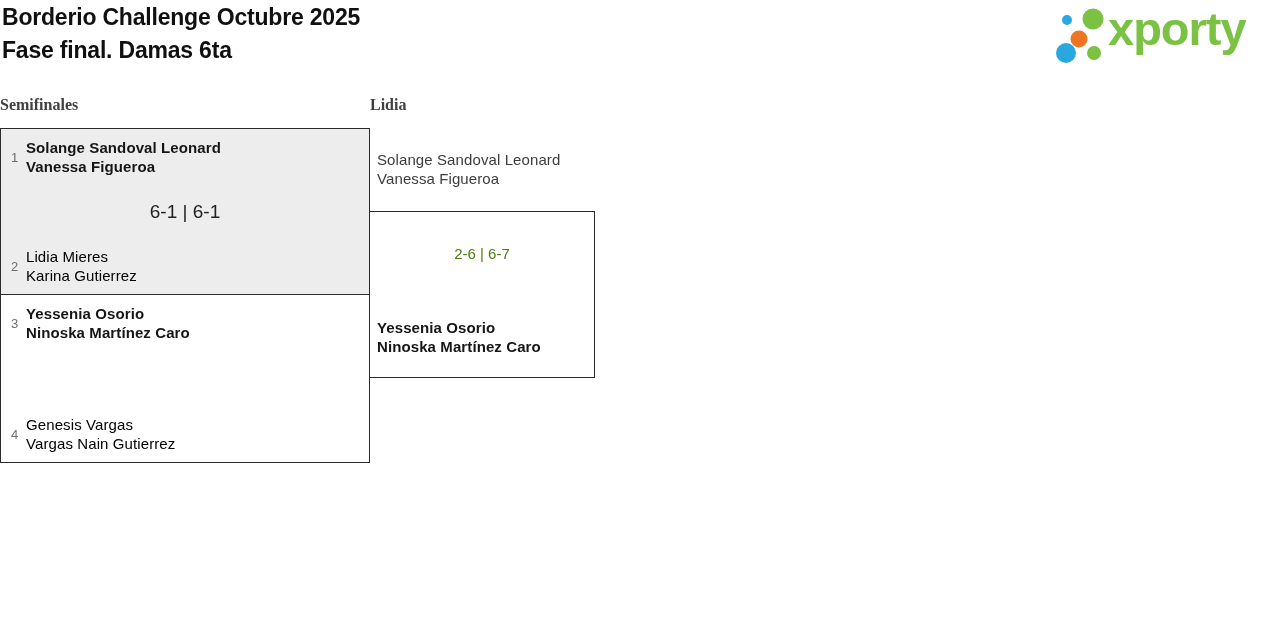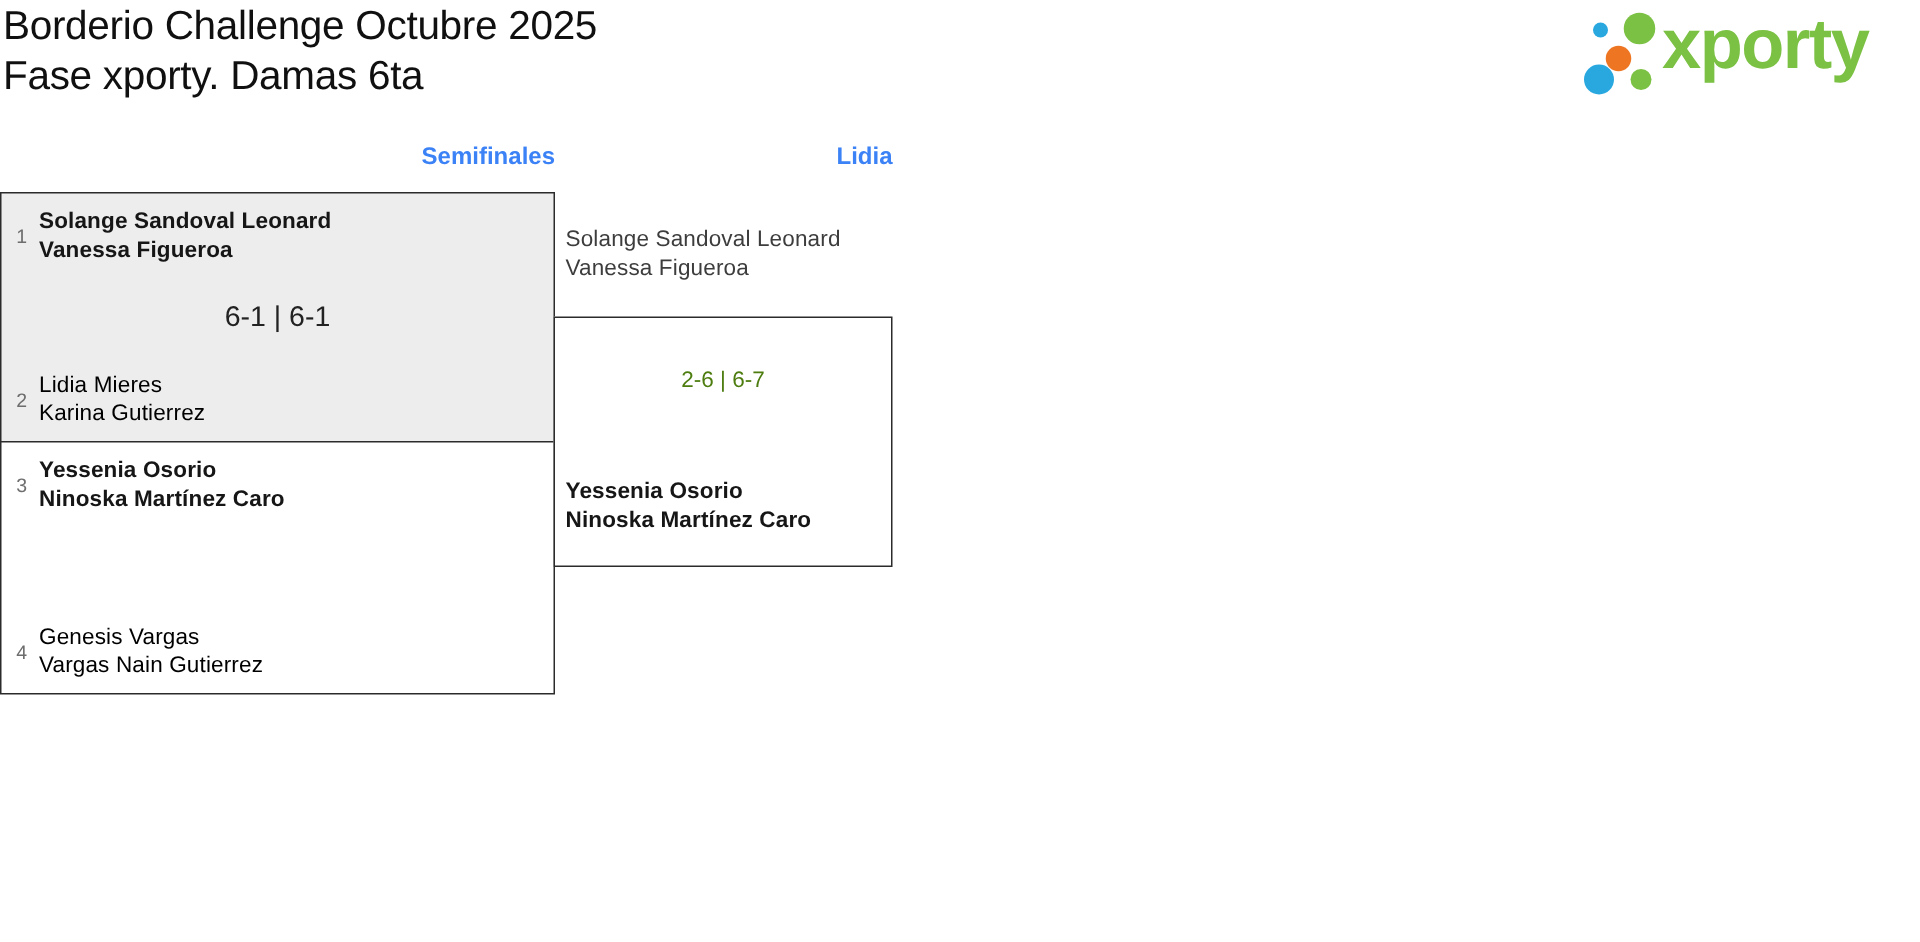--- a/index.html
+++ b/index.html
@@ -1,30 +1,30 @@
 <!DOCTYPE html>
 <html><head>
 <meta charset="utf-8">
 <style>
   * { margin:0; padding:0; box-sizing:border-box; }
   html,body { width:1280px; height:628px; background:#ffffff;
     font-family:"Liberation Sans", sans-serif; position:relative; overflow:hidden; }
 
   
   .title-block { position:absolute; left:2px; top:1px; }
-  .title-line { font-size:27px; font-weight:400; color:#101010; line-height:33px; letter-spacing:-0.2px; }
+  .title-line { font-size:23px; font-weight:700; color:#101010; line-height:33px; letter-spacing:-0.2px; }
 
   
   .logo { position:absolute; left:1050px; top:0; width:230px; height:70px; display:block; text-decoration:none; cursor:pointer; }
   .logo-mark { position:absolute; left:2px; top:4px; }
   .logo-text { position:absolute; left:58px; top:-4px; font-size:47px; font-weight:700;
     letter-spacing:-1px; line-height:66px; }
 
   
-  .round-label { position:absolute; top:96px; font-size:16px; font-weight:700; color:#3b82f6; text-align:right; }
+  .round-label { position:absolute; top:96px; font-size:16px; font-weight:700; color:#404040; text-align:left;font-family:Liberation Serif, serif; }
   .round-label.sf { left:0; width:370px; }
   .round-label.fin { left:370px; width:225px; }
 
   
   .match-box { position:absolute; left:0; width:370px; border:1px solid #2b2b2b; background:#ffffff; }
   .match-box.m1 { top:128px; height:167px; background:#ededed; }
   .match-box.m2 { top:294px; height:169px; }
 
   .team { position:absolute; left:6px; right:8px; display:flex; align-items:center; }
   .team.t-top { top:9px; }
@@ -46,21 +46,21 @@
   .final-box { position:absolute; left:369px; top:211px; width:226px; height:167px;
     border:1px solid #2b2b2b; background:#ffffff; }
   .final-score { position:absolute; left:369px; width:226px; top:245px;
     text-align:center; font-size:15px; color:#4d7c0f; }
 </style>
 </head>
 <body>
 
 <div class="title-block">
   <div class="title-line">Borderio Challenge Octubre 2025</div>
-  <div class="title-line">Fase xporty. Damas 6ta</div>
+  <div class="title-line">Fase final. Damas 6ta</div>
 </div>
 
 <a class="logo">
   <svg class="logo-mark" width="54" height="62" viewBox="0 0 54 62">
     <circle cx="15" cy="16" r="5" fill="#29a8e0"></circle>
     <circle cx="41" cy="15" r="10.5" fill="#7bc143"></circle>
     <circle cx="27" cy="35" r="8.5" fill="#ee7623"></circle>
     <circle cx="14" cy="49" r="10" fill="#29a8e0"></circle>
     <circle cx="42" cy="49" r="7" fill="#7bc143"></circle>
   </svg>

